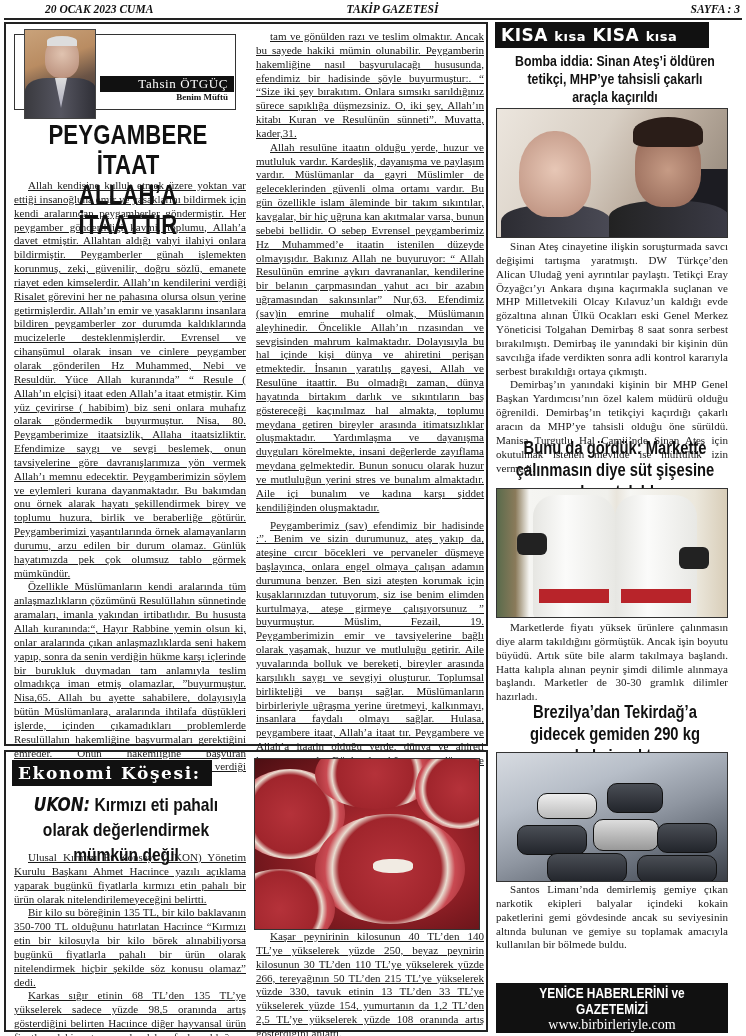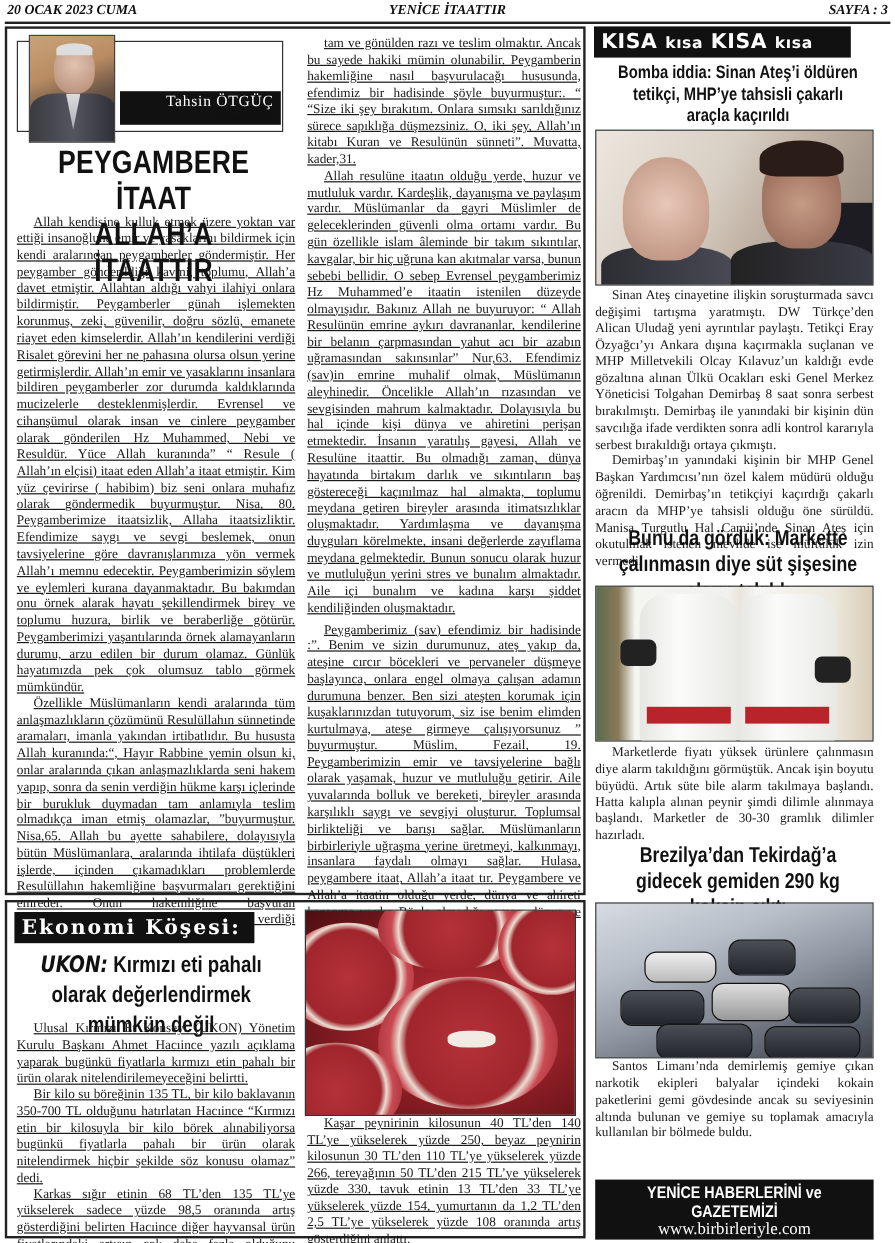--- a/index.html
+++ b/index.html
@@ -1,39 +1,39 @@
 <!DOCTYPE html>
 <html><head>
 <meta charset="utf-8">
 <style>
   * { box-sizing: border-box; margin: 0; padding: 0; }
   html, body { width: 746px; height: 1036px; background: #fff; overflow: hidden; }
   body { position: relative; font-family: "DejaVu Serif", serif; color: #1a1a1a; }
 
   
   .topbar { position: absolute; left: 6px; top: 2px; width: 734px; height: 16px; font-family: "Liberation Serif", serif; font-weight: bold; font-style: italic; font-size: 11.5px; color: #111; }
-  .topbar span { position: absolute; top: 1px; }
+  .topbar span { position: absolute; top: 1px; margin-left: 39px; }
   .topbar .date { left: 0; }
   .topbar .paper { left: 0; right: 0; text-align: center; }
   .topbar .page { right: 0; }
   .topline { position: absolute; left: 4px; top: 18px; width: 738px; height: 2px; background: #222; }
 
   
   .box-main { position: absolute; left: 4px; top: 22px; width: 484px; height: 724px; border: 2px solid #222; }
   .box-eco { position: absolute; left: 4px; top: 750px; width: 484px; height: 282px; border: 2px solid #222; }
 
   
   .dh-frame { position: absolute; left: 8px; top: 10px; width: 222px; height: 76px; border: 1px solid #333; }
   .dh-photo { position: absolute; left: 18px; top: 5px; width: 72px; height: 90px; background: linear-gradient(160deg,#c9a27a 0%,#b98c62 35%,#6b5446 60%,#2e2a2c 100%); border: 1px solid #444; overflow: hidden; }
   .dh-photo .head { position: absolute; left: 20px; top: 8px; width: 34px; height: 40px; border-radius: 45% 45% 42% 42%; background: radial-gradient(circle at 50% 40%, #e0c3b0, #b48874); }
   .dh-photo .hair { position: absolute; left: 22px; top: 6px; width: 30px; height: 10px; border-radius: 50% 50% 0 0; background: #ddd; }
   .dh-photo .suit { position: absolute; left: 0; top: 48px; width: 72px; height: 44px; background: linear-gradient(90deg,#3a3a3f,#555560 50%,#2e2e35); border-radius: 30% 30% 0 0; }
   .dh-photo .shirt { position: absolute; left: 30px; top: 48px; width: 12px; height: 30px; background: linear-gradient(#ddd,#aab); clip-path: polygon(0 0,100% 0,50% 100%); }
   .dh-title { position: absolute; left: 94px; top: 20px; width: 134px; height: 26px; background: #111; color: #fff; font-family: "DejaVu Sans", sans-serif; font-size: 19px; line-height: 26px; padding-left: 6px; letter-spacing: 0.2px; }
-  .dh-author { position: absolute; left: 94px; top: 52px; width: 134px; height: 28px; background: #111; color: #fff; font-family: "Liberation Serif", serif; font-size: 13px; line-height: 16px; text-align: right; padding-right: 6px; letter-spacing: 0.6px; }
+  .dh-author { position: absolute; left: 94px; top: 52px; width: 134px; height: 16px; background: #111; color: #fff; font-family: "Liberation Serif", serif; font-size: 13px; line-height: 16px; text-align: right; padding-right: 6px; letter-spacing: 0.6px; }
   .dh-role { position: absolute; left: 94px; top: 68px; width: 134px; height: 11px; color: #111; font-family: "Liberation Serif", serif; font-weight: bold; font-size: 9px; line-height: 11px; text-align: right; padding-right: 6px; }
 
   .main-headline { position: absolute; left: 4px; top: 96px; width: 236px; text-align: center; font-family: "Liberation Sans", sans-serif; font-weight: bold; font-size: 27px; line-height: 30px; color: #111; transform: scaleX(0.82); transform-origin: center top; letter-spacing: 0.2px; }
 
   .col-text { position: absolute; font-family: "Liberation Serif", serif; font-size: 11.05px; line-height: 13.85px; text-align: justify; color: #1a1a1a; hyphens: auto; }
   .col-text p { text-indent: 14px; text-decoration: underline; }
   .col-a { left: 8px; top: 155px; width: 232px; }
   .col-b { left: 250px; top: 6px; width: 228px; }
 
   
@@ -82,21 +82,21 @@
   .col-e2 { left: 250px; top: 178px; width: 228px; }
   .photo-meat { left: 248px; top: 6px; width: 226px; height: 172px; background: radial-gradient(ellipse at 60% 55%,#c0424a 0%,#a3262d 30%,#7e1a20 60%,#4d0f13 100%); }
   .steak { position: absolute; border-radius: 50%; background: radial-gradient(circle at 50% 50%,#b5323a 0%,#a0252c 55%,#e9dcd0 62%,#c94a52 70%,#8c1c22 100%); }
   .bone { position: absolute; border-radius: 40%; background: #f1ebe3; }
 </style>
 </head>
 <body>
 
 <div class="topbar">
   <span class="date">20 OCAK 2023 CUMA</span>
-  <span class="paper">YENİCE İTAATTIR</span>
+  <span class="paper">TAKİP GAZETESİ</span>
   <span class="page">SAYFA : 3</span>
 </div>
 <div class="topline"></div>
 
 <div class="box-main">
   <div class="dh-frame"></div>
   <div class="dh-photo">
     <div class="suit"></div>
       <div class="head"></div>
       <div class="hair"></div>

